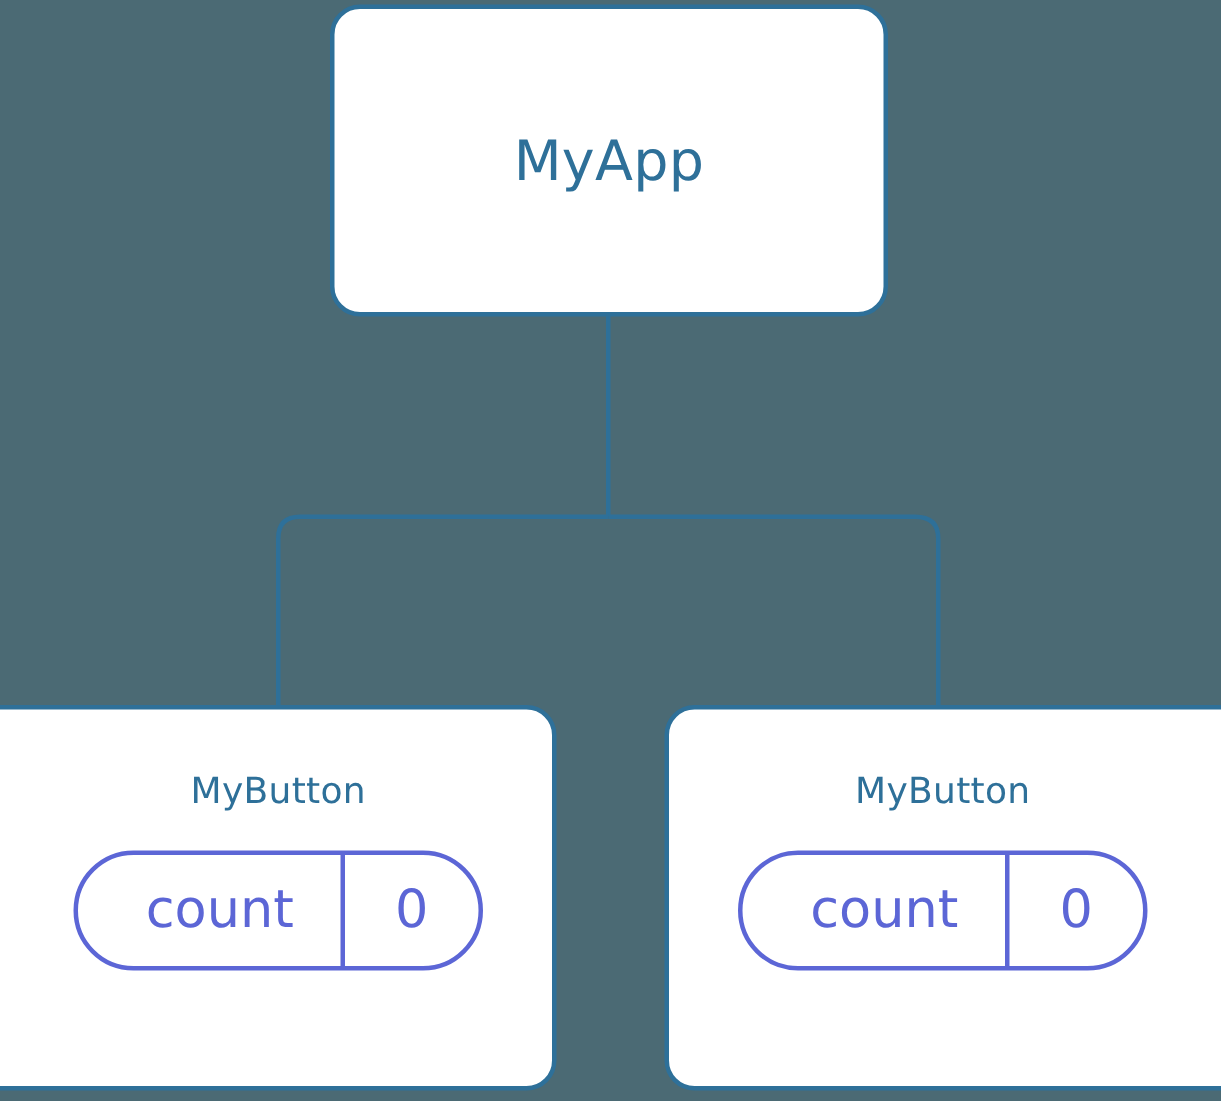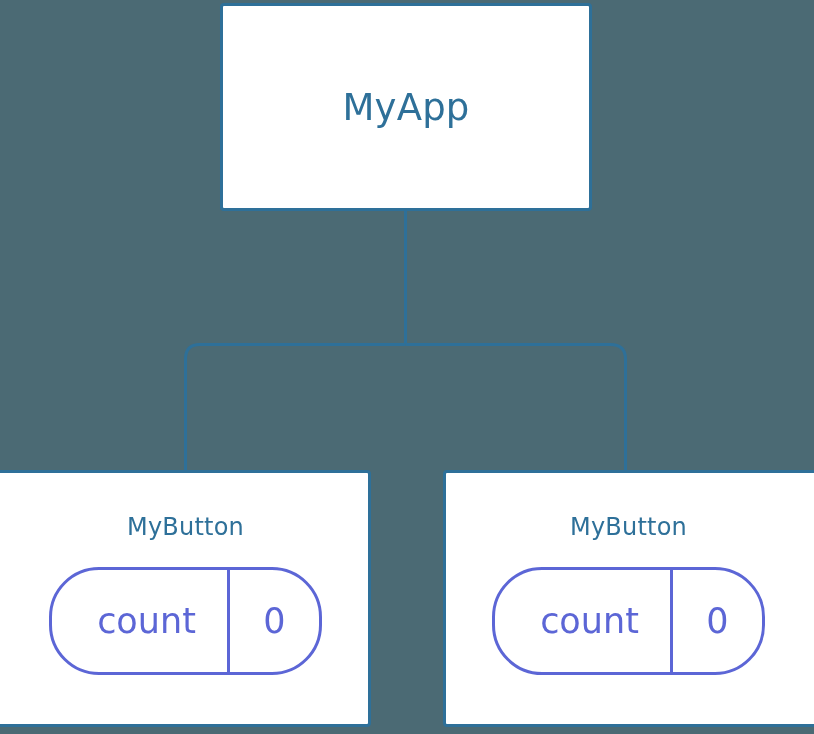--- a/index.html
+++ b/index.html
@@ -29,21 +29,21 @@
     height: 734px;
     z-index: 1;
   }
 
   
   .node {
     position: absolute;
     z-index: 2;
     background: #ffffff;
     border: 3px solid #2e7099;
-    border-radius: 4px;
+    border-radius: 20px;
     box-sizing: border-box;
     display: flex;
     flex-direction: column;
     align-items: center;
   }
 
   .node-root {
     left: 220px;
     top: 3px;
     width: 372px;
@@ -81,21 +81,21 @@
     
     margin-left: 60px;
   }
   .node-child-right .node-title {
     margin-left: -60px;
   }
 
   
   .state-pill {
     margin-top: 28px;
-    height: 108px;
+    height: 80px;
     display: flex;
     align-items: stretch;
     border: 3px solid #5c66d6;
     border-radius: 50px;
     box-sizing: border-box;
     background: transparent;
   }
   .node-child-left .state-pill { margin-left: 60px; }
   .node-child-right .state-pill { margin-left: -60px; }
 

